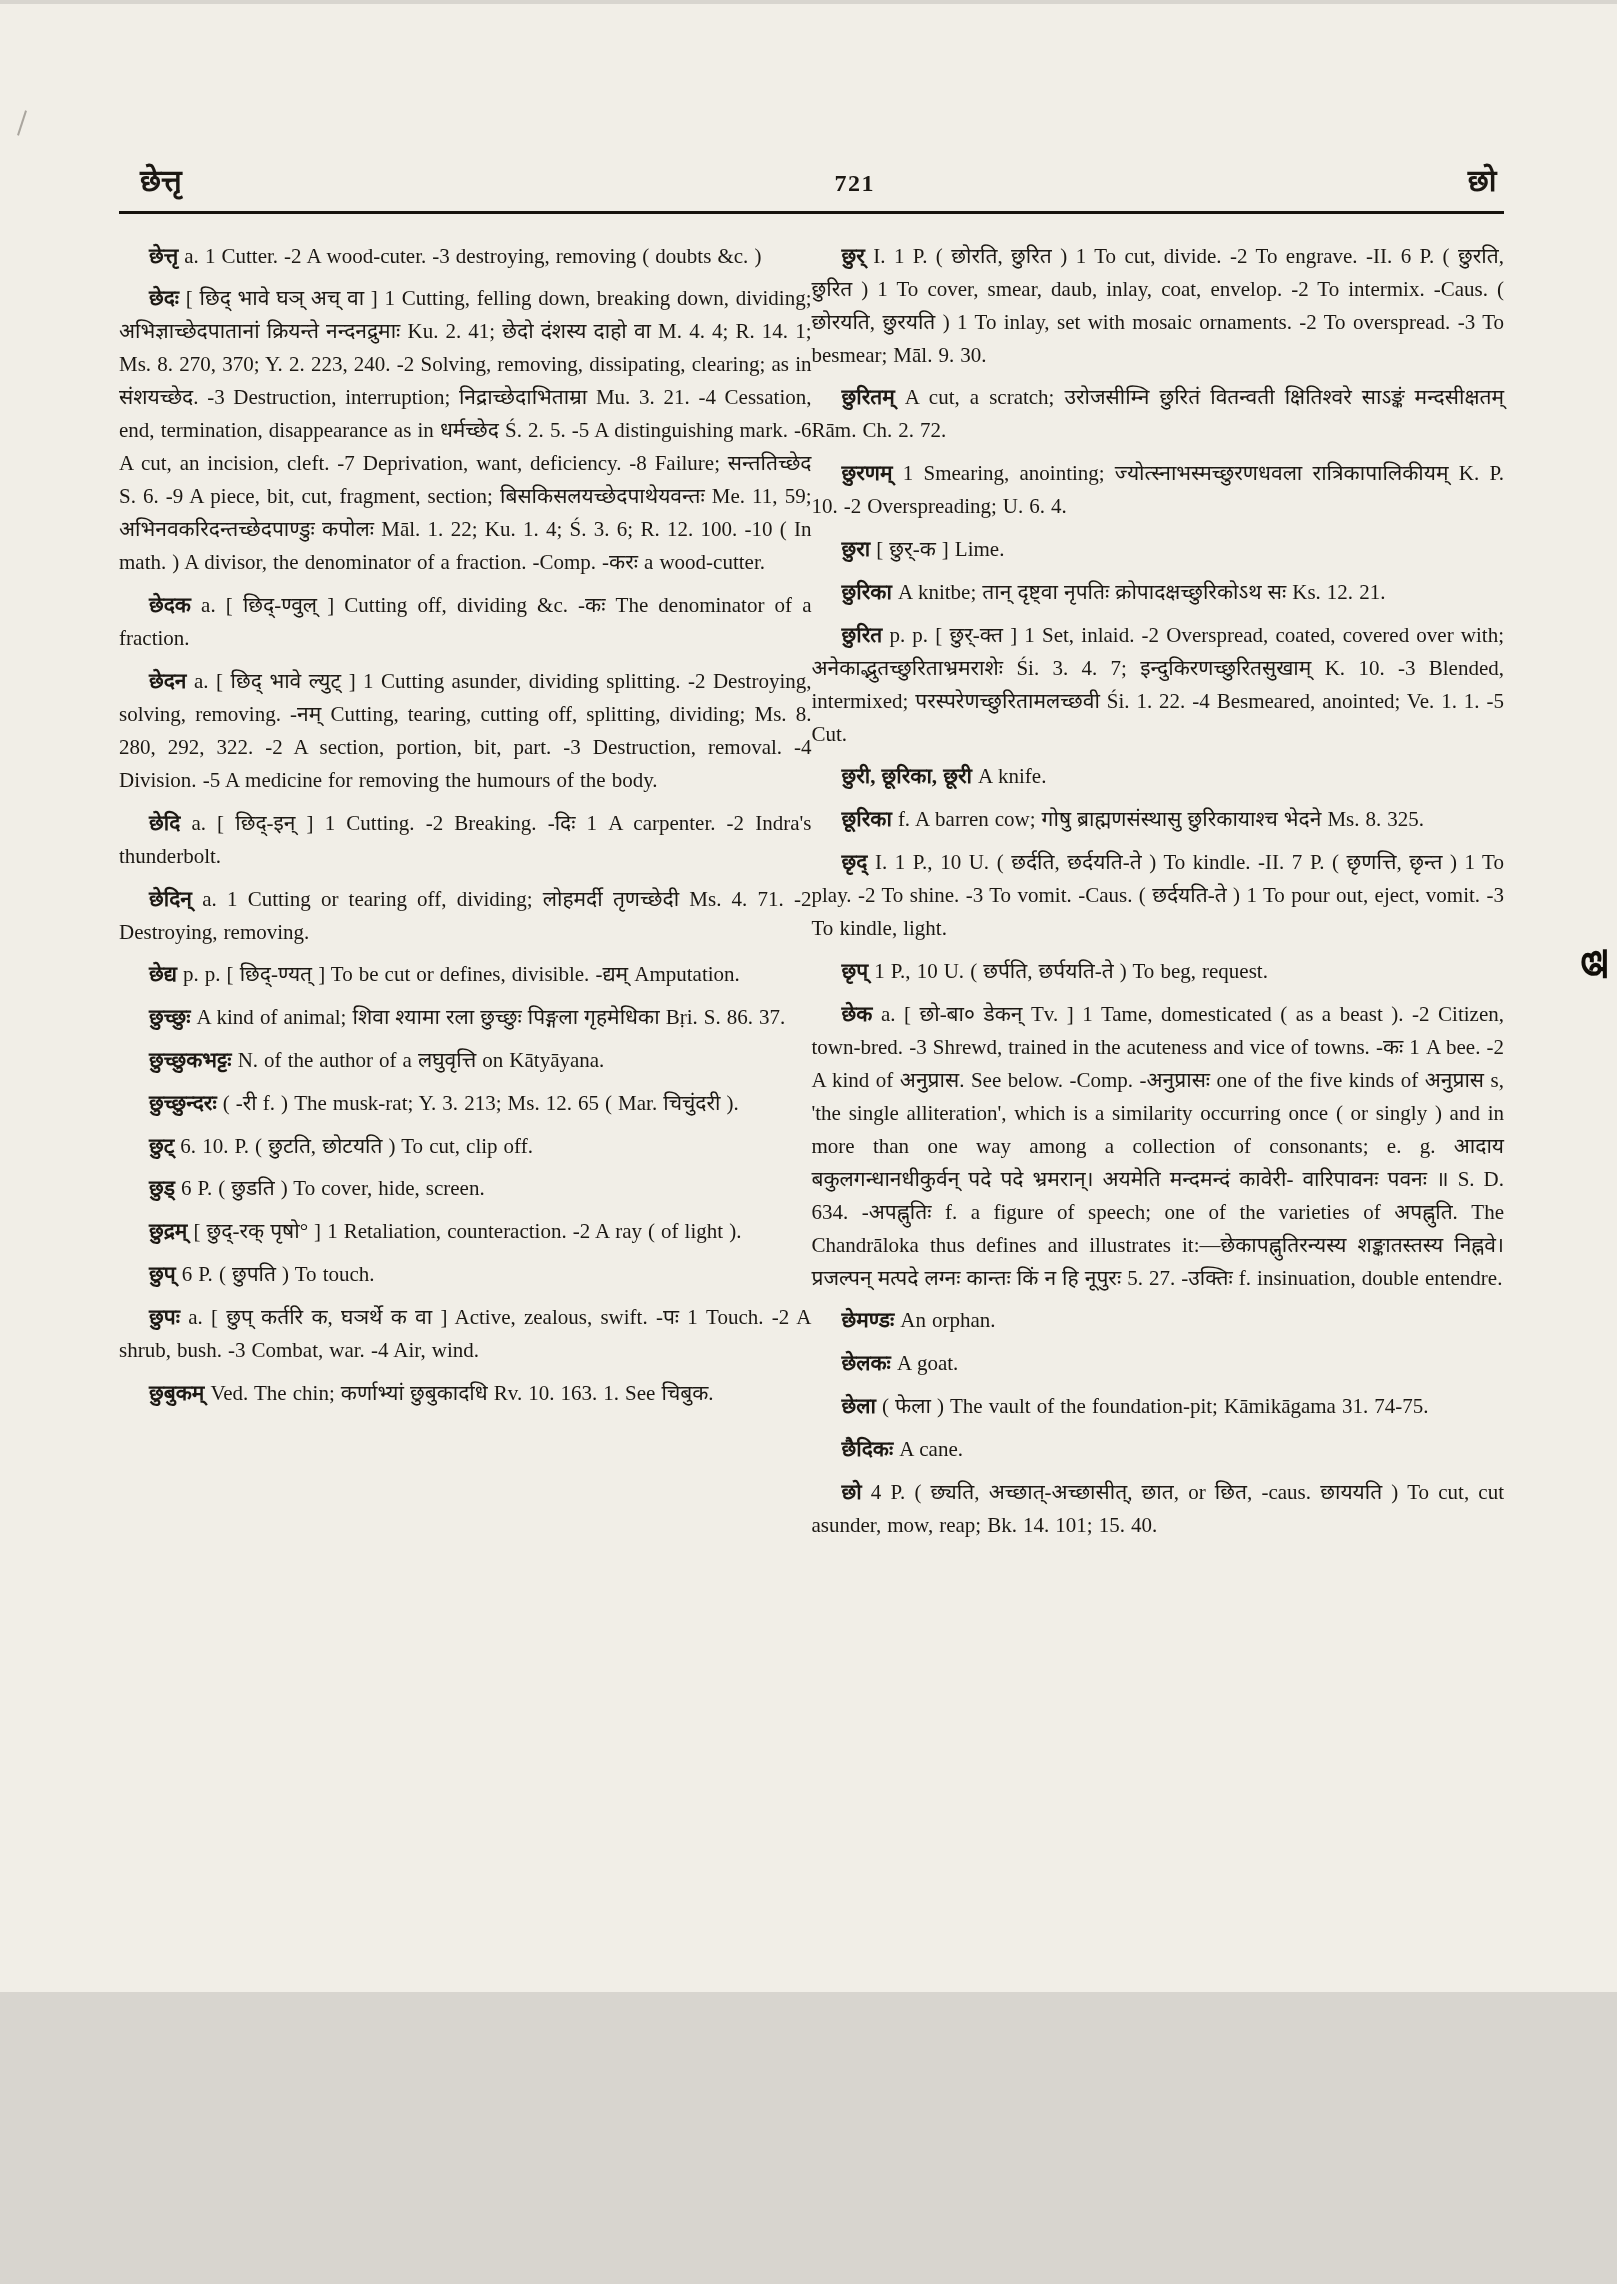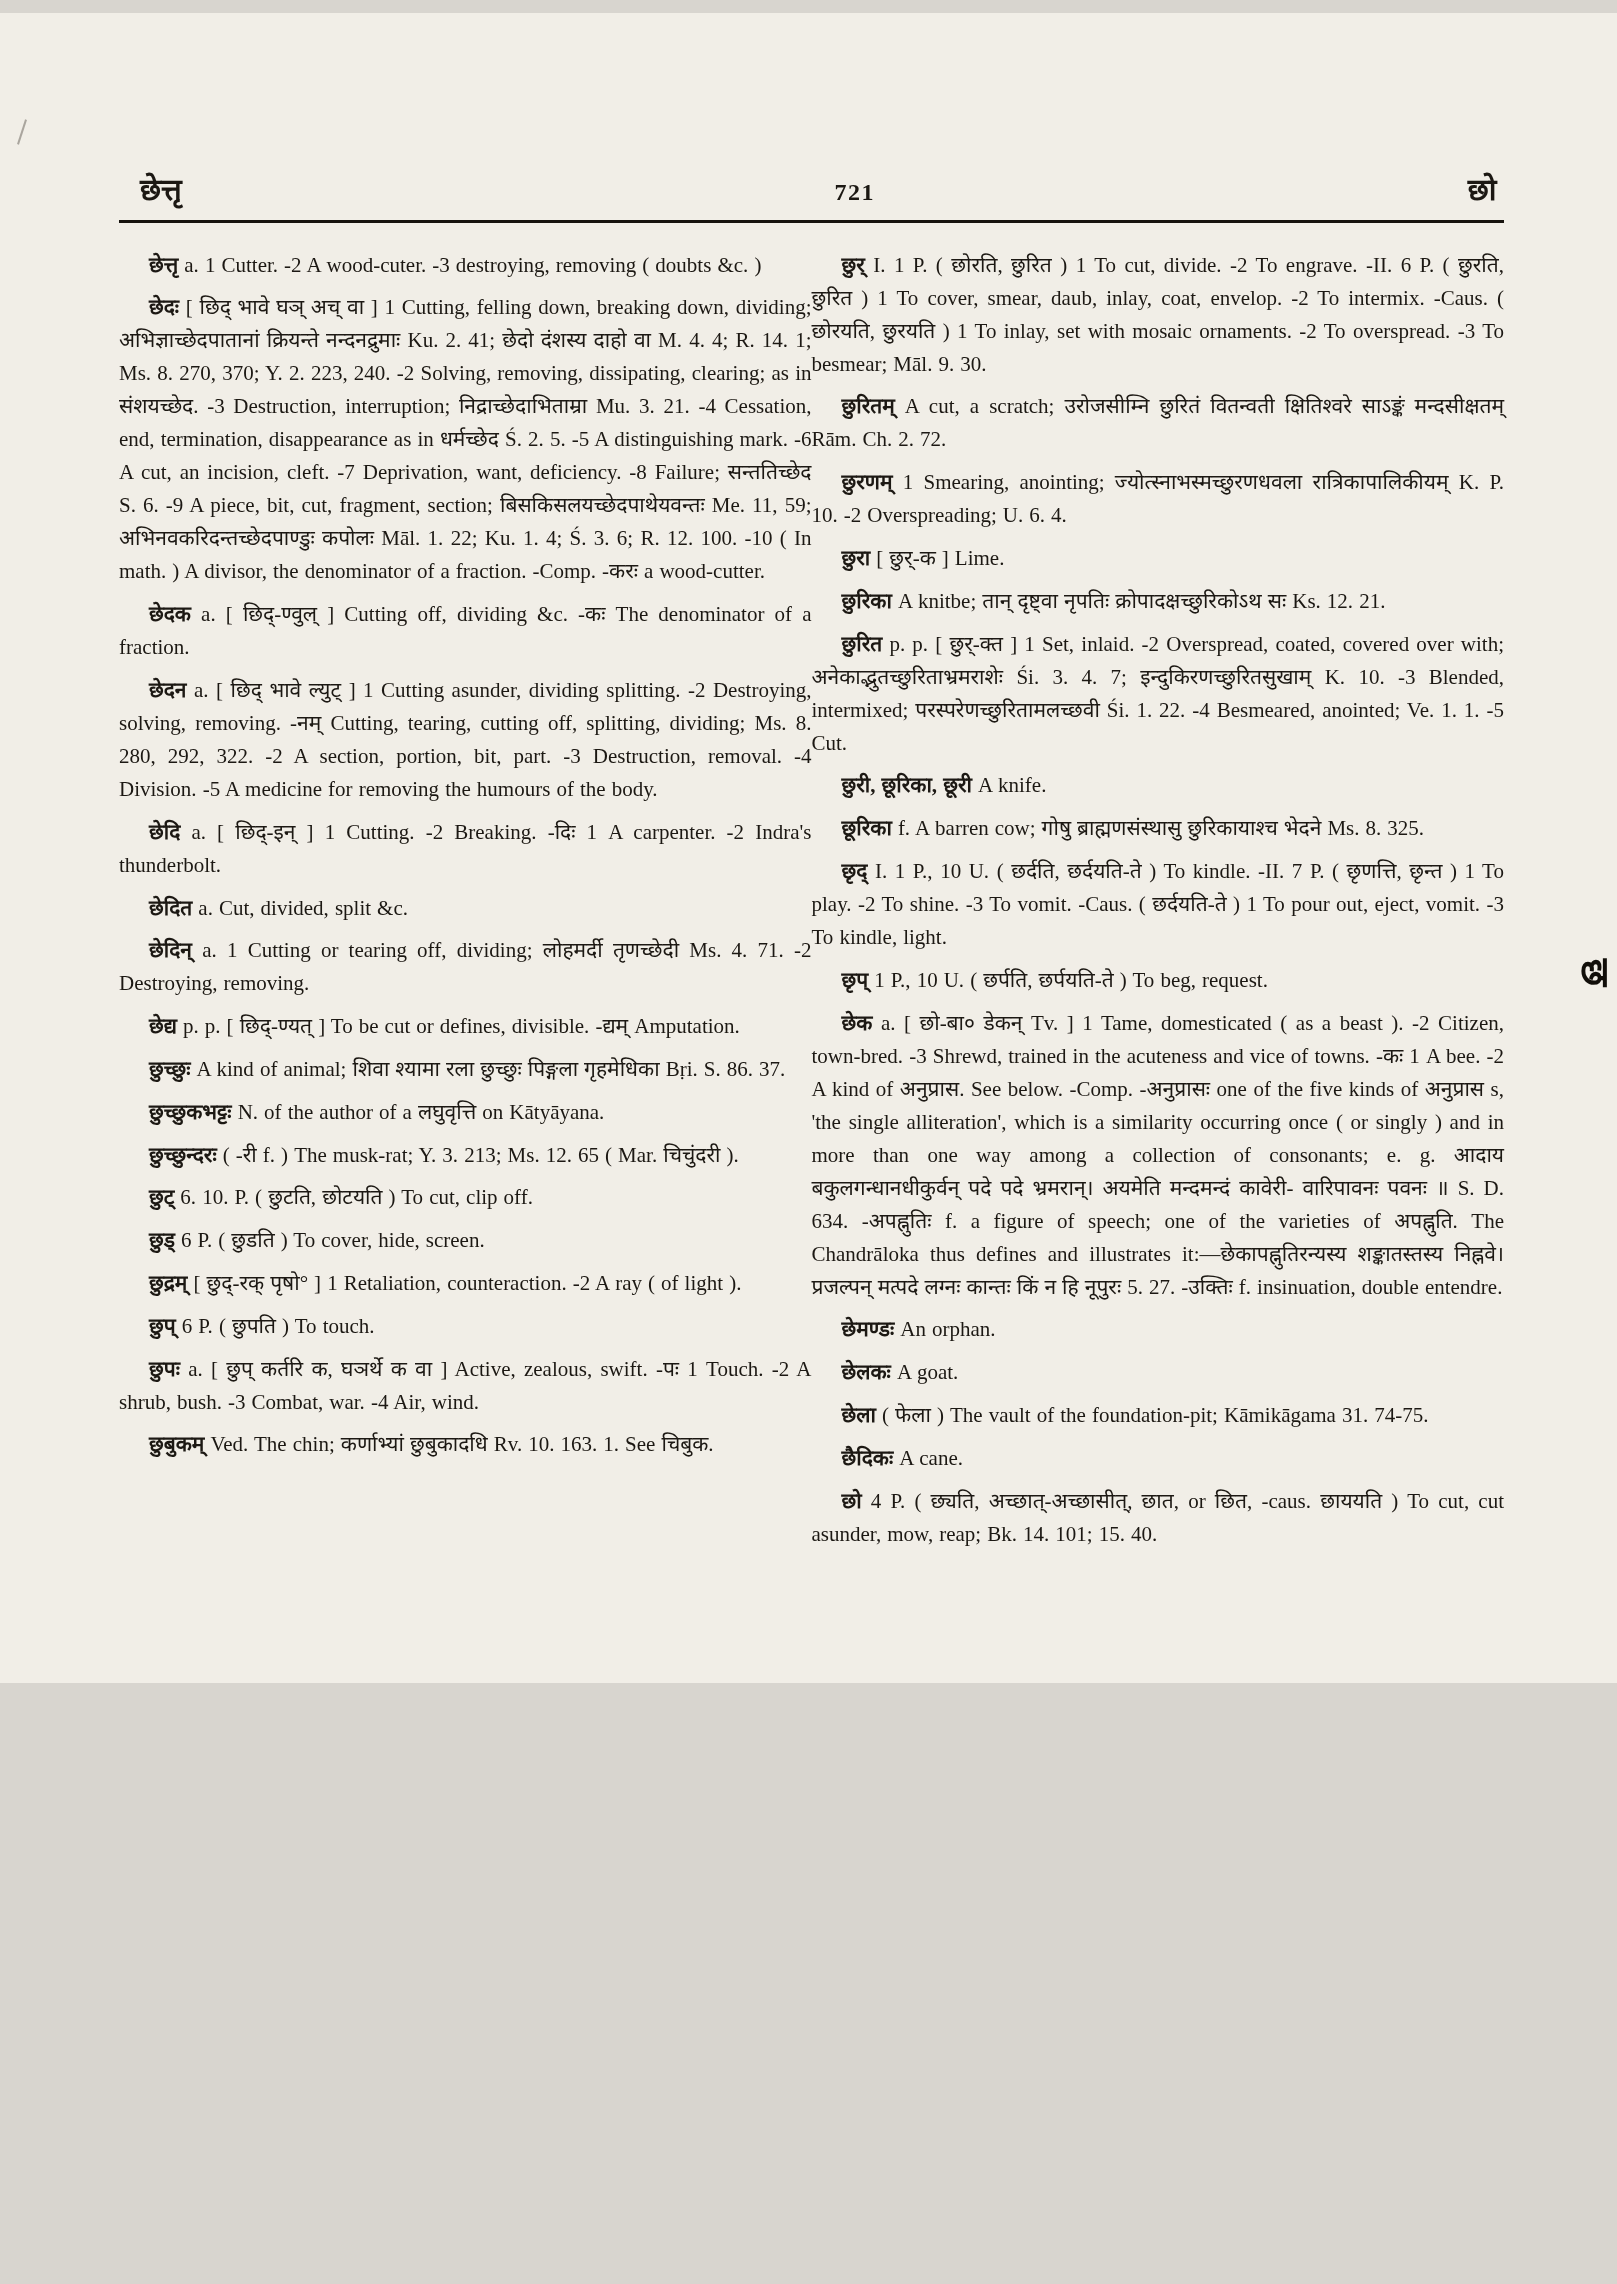--- a/index.html
+++ b/index.html
@@ -1,20 +1,20 @@
 <!DOCTYPE html>
 <html style="font-size:12px"><head>
 <meta charset="utf-8">
 <style>
   html,body { margin:0; padding:0; background:#d8d5cf; }
   .page {
     position: relative;
     width: 1617px;
-    height: 1670px;
-    margin: 13px auto;
+    height: 1988px;
+    margin: 4px auto;
     background: #f1eee7;
     font-family: "Liberation Serif", "DejaVu Serif", serif;
     color: #1c1813;
     overflow: hidden;
     box-sizing: border-box;
     padding: 155px 113px 0 119px;
   }
   .header {
     display: flex;
     justify-content: space-between;
@@ -88,21 +88,20 @@
 
   <hr class="rule">
 
   <div class="columns">
     <div class="col" id="col-left">
         <p class="entry"><span class="head">छेत्तृ</span><span> a. 1 Cutter. -2 A wood-cuter. -3 destroying, removing ( doubts &amp;c. )</span></p>
         <p class="entry"><span class="head">छेदः</span><span> [ छिद् भावे घञ् अच् वा ] 1 Cutting, felling down, breaking down, dividing; अभिज्ञाच्छेदपातानां क्रियन्ते नन्दनद्रुमाः Ku. 2. 41; छेदो दंशस्य दाहो वा M. 4. 4; R. 14. 1; Ms. 8. 270, 370; Y. 2. 223, 240. -2 Solving, removing, dissipating, clearing; as in संशयच्छेद. -3 Destruction, interruption; निद्राच्छेदाभिताम्रा Mu. 3. 21. -4 Cessation, end, termination, disappearance as in धर्मच्छेद Ś. 2. 5. -5 A distinguishing mark. -6 A cut, an incision, cleft. -7 Deprivation, want, deficiency. -8 Failure; सन्ततिच्छेद S. 6. -9 A piece, bit, cut, fragment, section; बिसकिसलयच्छेदपाथेयवन्तः Me. 11, 59; अभिनवकरिदन्तच्छेदपाण्डुः कपोलः Māl. 1. 22; Ku. 1. 4; Ś. 3. 6; R. 12. 100. -10 ( In math. ) A divisor, the denominator of a fraction. -Comp. -करः a wood-cutter.</span></p>
         <p class="entry"><span class="head">छेदक</span><span> a. [ छिद्-ण्वुल् ] Cutting off, dividing &amp;c. -कः The denominator of a fraction.</span></p>
         <p class="entry"><span class="head">छेदन</span><span> a. [ छिद् भावे ल्युट् ] 1 Cutting asunder, dividing splitting. -2 Destroying, solving, removing. -नम् Cutting, tearing, cutting off, splitting, dividing; Ms. 8. 280, 292, 322. -2 A section, portion, bit, part. -3 Destruction, removal. -4 Division. -5 A medicine for removing the humours of the body.</span></p>
         <p class="entry"><span class="head">छेदि</span><span> a. [ छिद्-इन् ] 1 Cutting. -2 Breaking. -दिः 1 A carpenter. -2 Indra's thunderbolt.</span></p>
-        <p class="entry"><span class="head">छेदित</span><span> a. Cut, divided, split &amp;c.</span></p>
         <p class="entry"><span class="head">छेदिन्</span><span> a. 1 Cutting or tearing off, dividing; लोहमर्दी तृणच्छेदी Ms. 4. 71. -2 Destroying, removing.</span></p>
         <p class="entry"><span class="head">छेद्य</span><span> p. p. [ छिद्-ण्यत् ] To be cut or defines, divisible. -द्यम् Amputation.</span></p>
         <p class="entry"><span class="head">छुच्छुः</span><span> A kind of animal; शिवा श्यामा रला छुच्छुः पिङ्गला गृहमेधिका Bṛi. S. 86. 37.</span></p>
         <p class="entry"><span class="head">छुच्छुकभट्टः</span><span> N. of the author of a लघुवृत्ति on Kātyāyana.</span></p>
         <p class="entry"><span class="head">छुच्छुन्दरः</span><span> ( -री f. )  The musk-rat;  Y. 3. 213; Ms. 12. 65 ( Mar. चिचुंदरी ).</span></p>
         <p class="entry"><span class="head">छुट्</span><span> 6. 10. P. ( छुटति, छोटयति ) To cut, clip off.</span></p>
         <p class="entry"><span class="head">छुड्</span><span> 6 P. ( छुडति )  To cover, hide, screen.</span></p>
         <p class="entry"><span class="head">छुद्रम्</span><span> [ छुद्-रक् पृषो° ]  1 Retaliation, counteraction. -2 A ray ( of light ).</span></p>
         <p class="entry"><span class="head">छुप्</span><span> 6 P. ( छुपति ) To touch.</span></p>
         <p class="entry"><span class="head">छुपः</span><span> a. [ छुप् कर्तरि क, घञर्थे क वा ] Active, zealous, swift. -पः 1 Touch. -2 A shrub, bush. -3 Combat, war. -4 Air, wind.</span></p>

